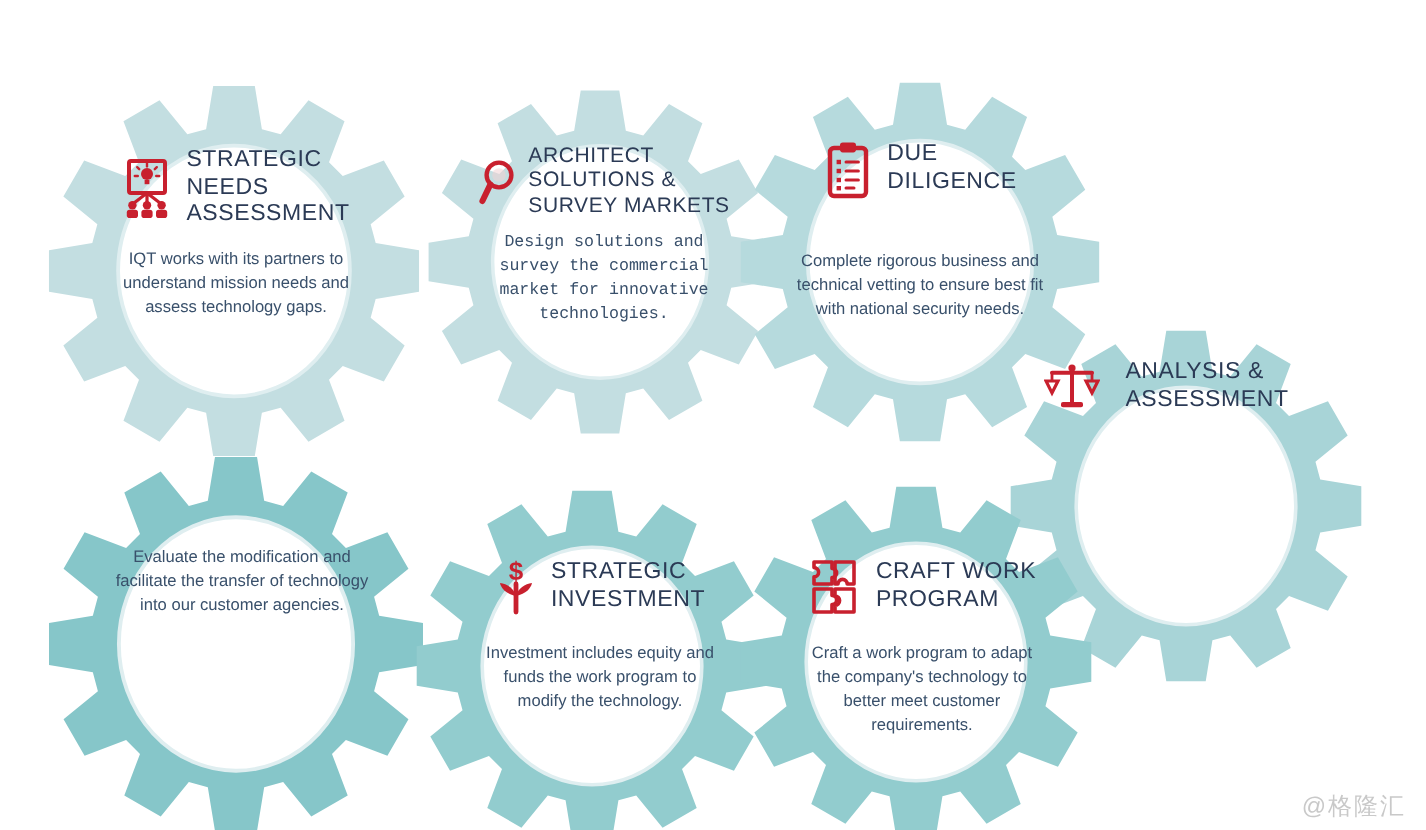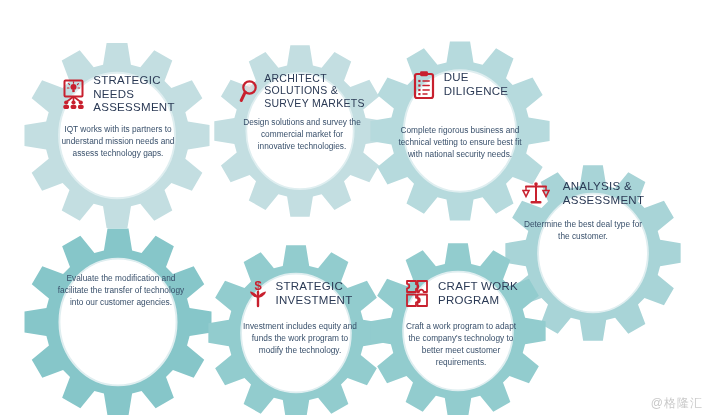--- a/index.html
+++ b/index.html
@@ -179,21 +179,21 @@
           <circle cx="10.5" cy="9.5" r="3.4" fill="#f3d2d4" opacity="0.55"></circle>
           <line x1="6.2" y1="14.2" x2="2.2" y2="22.5" stroke="#c8202e" stroke-width="3" stroke-linecap="round"></line>
         </svg>
       </span>
       <div class="title sm">
         <div>ARCHITECT</div>
         <div>SOLUTIONS &amp;</div>
         <div>SURVEY MARKETS</div>
       </div>
     </div>
-    <div class="body-text" style="max-width:118px; margin-top:7px;">Design solutions and survey the commercial market for innovative technologies.</div>
+    <div class="body-text" style="max-width:118px; margin-top:7px;font-family:Liberation Mono, monospace;">Design solutions and survey the commercial market for innovative technologies.</div>
   </div>
 
   <div class="card" style="left:394px; top:70px; width:132px;">
     <div class="head" style="gap:8px;justify-content:center;">
       <span class="icon-wrap">
         <svg width="24" height="30" viewBox="0 0 24 30">
           <rect x="3" y="4" width="18" height="24" rx="2" fill="none" stroke="#c8202e" stroke-width="2.2"></rect>
           <rect x="8" y="1.2" width="8" height="5" rx="1.4" fill="#c8202e"></rect>
           <g stroke="#c8202e" stroke-width="1.5" stroke-linecap="round">
             <line x1="11" y1="11" x2="17.2" y2="11"></line>
@@ -229,21 +229,20 @@
           <line x1="4" y1="5.4" x2="4" y2="9.5" stroke="#c8202e" stroke-width="1.4"></line>
           <line x1="24" y1="5.4" x2="24" y2="9.5" stroke="#c8202e" stroke-width="1.4"></line>
           <rect x="8.5" y="20" width="11" height="2.6" rx="1" fill="#c8202e"></rect>
         </svg>
       </span>
       <div class="title">
         <div>ANALYSIS &amp;</div>
         <div>ASSESSMENT</div>
       </div>
     </div>
-    <div class="body-text" style="max-width:122px; margin-top:11px;">Determine the best deal type for the customer.</div>
   </div>
 
   <div class="card" style="left:50px; top:262px; width:142px;">
     <div class="body-text" style="max-width:134px; margin-top:10px;">Evaluate the modification and facilitate the transfer of technology into our customer agencies.</div>
   </div>
 
   <div class="card" style="left:232px; top:278px; width:136px;">
     <div class="head" style="gap:6px;">
       <span class="icon-wrap">
         <svg width="22" height="32" viewBox="0 0 22 32">

